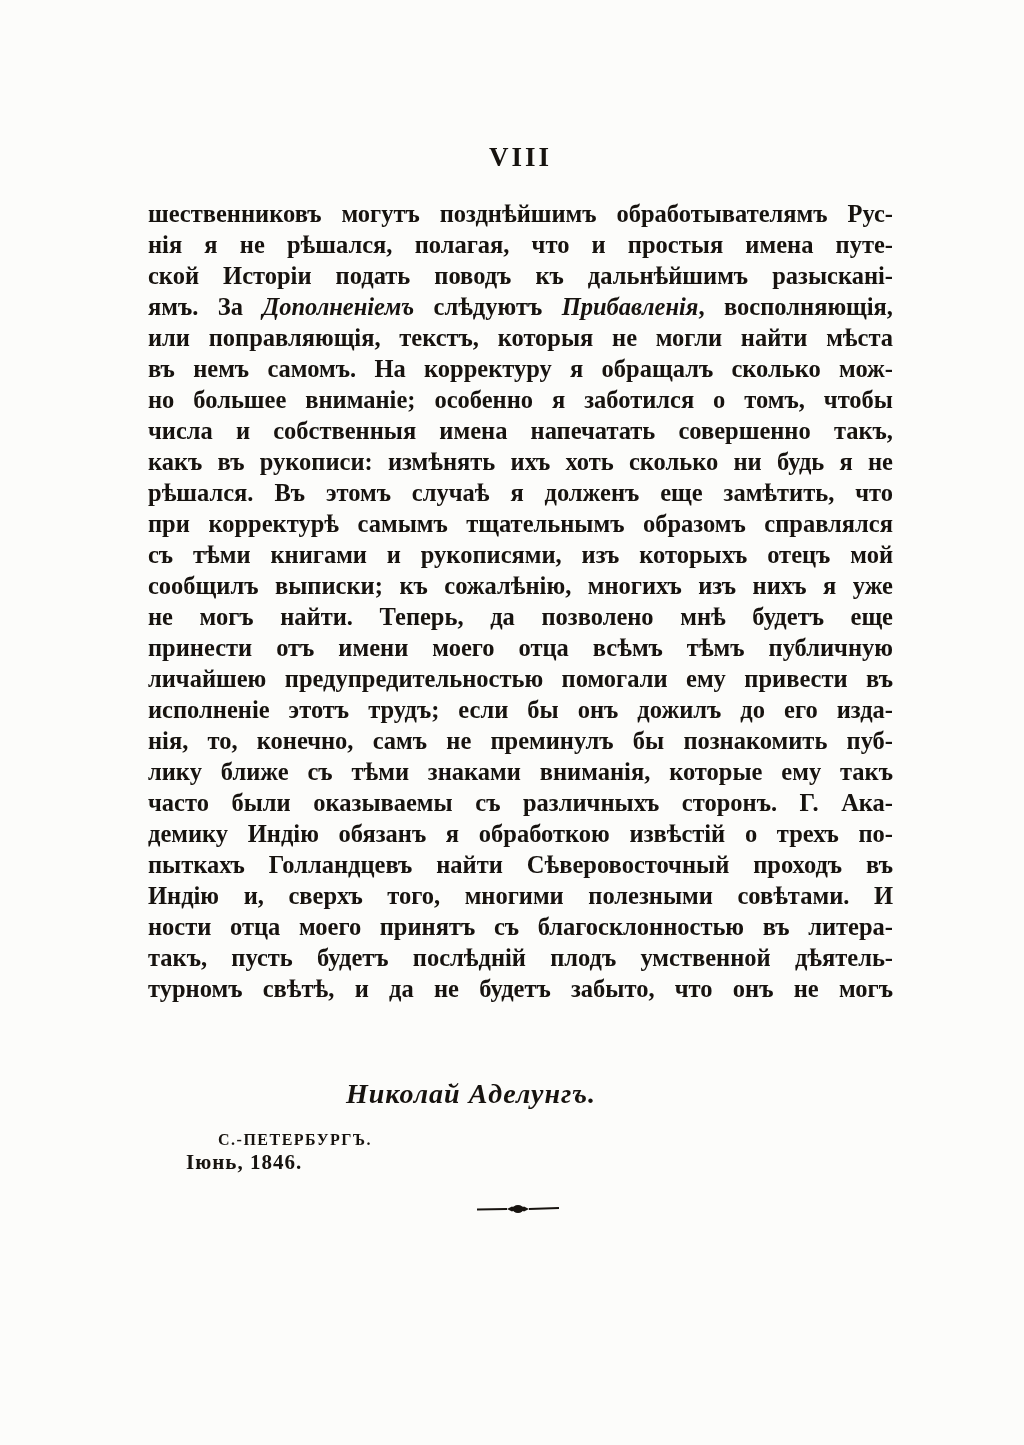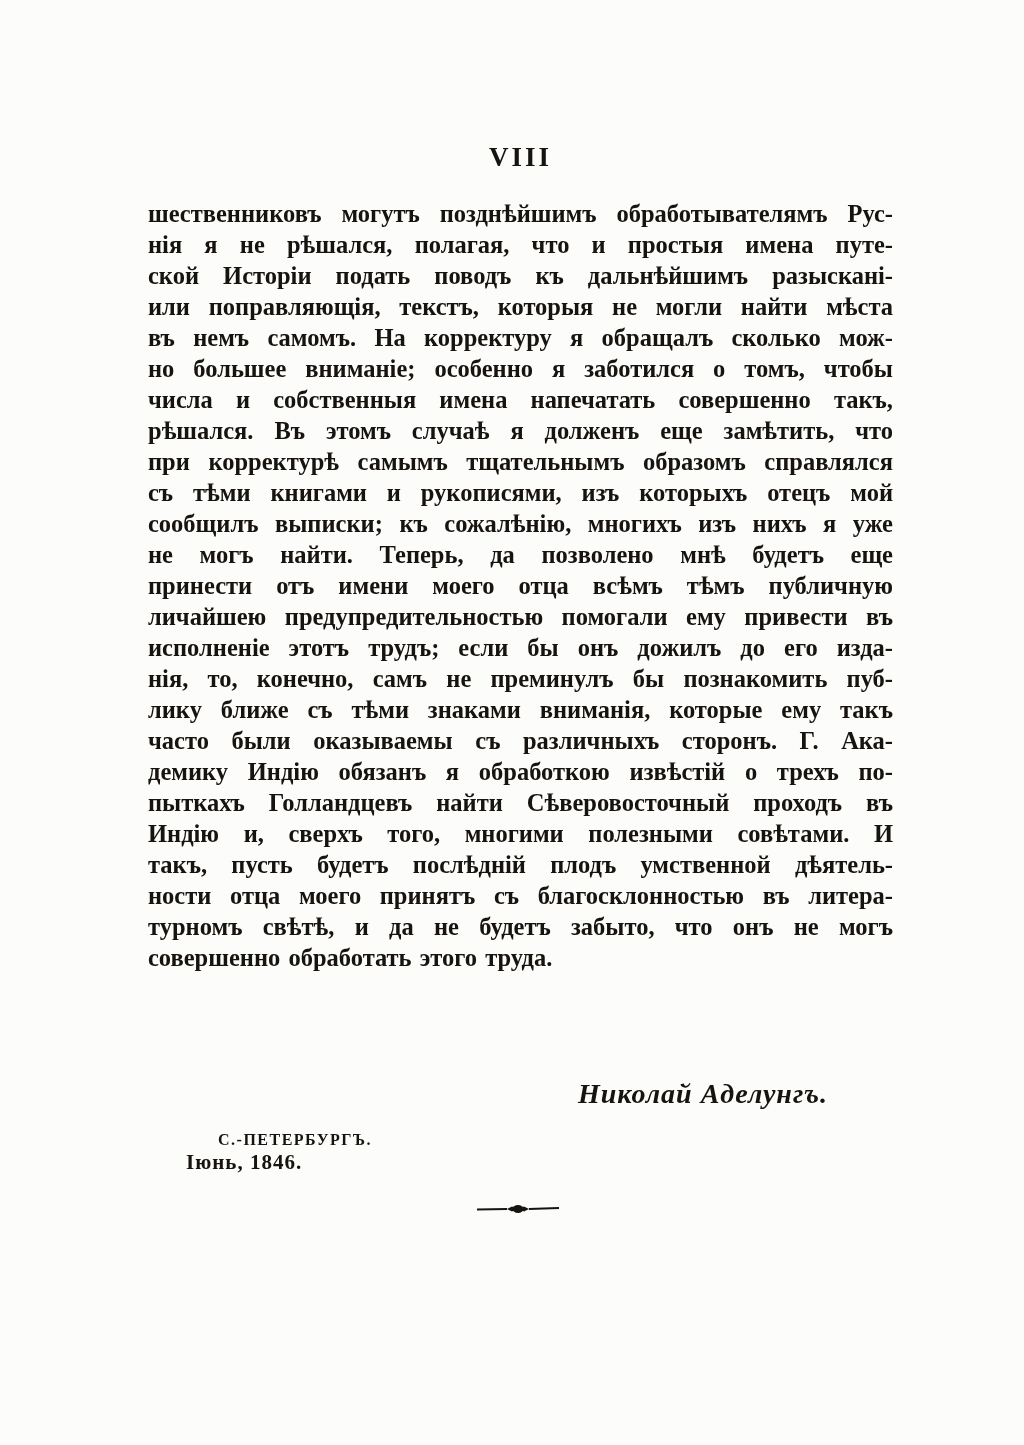--- a/index.html
+++ b/index.html
@@ -54,23 +54,23 @@
   }
   .line.last {
     text-align-last: left;
   }
   .it {
     font-style: italic;
   }
   .signature {
     position: absolute;
     top: 1078px;
-    left: 148px;
+    left: 131px;
     width: 680px;
-    text-align: right;
+    text-align: center;
     font-size: 28px;
     font-weight: bold;
     font-style: italic;
     letter-spacing: 1px;
   }
   .imprint-place {
     position: absolute;
     top: 1131px;
     left: 170px;
     font-size: 16px;
@@ -98,42 +98,43 @@
 <body>
 
 <div class="page">
 
   <div class="page-number">VIII</div>
 
   <div class="body-text">
       <div class="line"><span>шественниковъ могутъ позднѣйшимъ обработывателямъ Рус-</span></div>
       <div class="line"><span>нія я не рѣшался, полагая, что и простыя имена путе-</span></div>
       <div class="line"><span>ской Исторіи подать поводъ къ дальнѣйшимъ разыскані-</span></div>
+      <div class="line"><span>ямъ. За </span><span class="it">Дополненіемъ</span><span> слѣдуютъ </span><span class="it">Прибавленія</span><span>, восполняющія,</span></div>
       <div class="line"><span>или поправляющія, текстъ, которыя не могли найти мѣста</span></div>
       <div class="line"><span>въ немъ самомъ. На корректуру я обращалъ сколько мож-</span></div>
       <div class="line"><span>но большее вниманіе; особенно я заботился о томъ, чтобы</span></div>
       <div class="line"><span>числа и собственныя имена напечатать совершенно такъ,</span></div>
+      <div class="line"><span>какъ въ рукописи: измѣнять ихъ хоть сколько ни будь я не</span></div>
       <div class="line"><span>рѣшался. Въ этомъ случаѣ я долженъ еще замѣтить, что</span></div>
       <div class="line"><span>при корректурѣ самымъ тщательнымъ образомъ справлялся</span></div>
       <div class="line"><span>съ тѣми книгами и рукописями, изъ которыхъ отецъ мой</span></div>
       <div class="line"><span>сообщилъ выписки; къ сожалѣнію, многихъ изъ нихъ я уже</span></div>
       <div class="line"><span>не могъ найти. Теперь, да позволено мнѣ будетъ еще</span></div>
       <div class="line"><span>принести отъ имени моего отца всѣмъ тѣмъ публичную</span></div>
       <div class="line"><span>личайшею предупредительностью помогали ему привести въ</span></div>
       <div class="line"><span>исполненіе этотъ трудъ; если бы онъ дожилъ до его изда-</span></div>
       <div class="line"><span>нія, то, конечно, самъ не преминулъ бы познакомить пуб-</span></div>
       <div class="line"><span>лику ближе съ тѣми знаками вниманія, которые ему такъ</span></div>
       <div class="line"><span>часто были оказываемы съ различныхъ сторонъ. Г. Ака-</span></div>
       <div class="line"><span>демику Индію обязанъ я обработкою извѣстій о трехъ по-</span></div>
       <div class="line"><span>пыткахъ Голландцевъ найти Сѣверовосточный проходъ въ</span></div>
       <div class="line"><span>Индію и, сверхъ того, многими полезными совѣтами. И</span></div>
+      <div class="line"><span>ности отца моего принятъ съ благосклонностью въ литера-</span></div>
       <div class="line"><span>такъ, пусть будетъ послѣдній плодъ умственной дѣятель-</span></div>
-      <div class="line"><span>ности отца моего принятъ съ благосклонностью въ литера-</span></div>
       <div class="line"><span>турномъ свѣтѣ, и да не будетъ забыто, что онъ не могъ</span></div>
-      <div class="line last"><span>совершенно обработать этого труда.</span></div>
     </div>
 
   <div class="signature">Николай Аделунгъ.</div>
 
   <div class="imprint-place">С.-ПЕТЕРБУРГЪ.</div>
 
   <div class="imprint-date">Іюнь, 1846.</div>
 
   <svg class="ornament" viewBox="0 0 82 14" xmlns="http://www.w3.org/2000/svg" aria-hidden="true">
     <line x1="0" y1="7.5" x2="30" y2="7" stroke="var(--ink)" stroke-width="2.2"></line>

